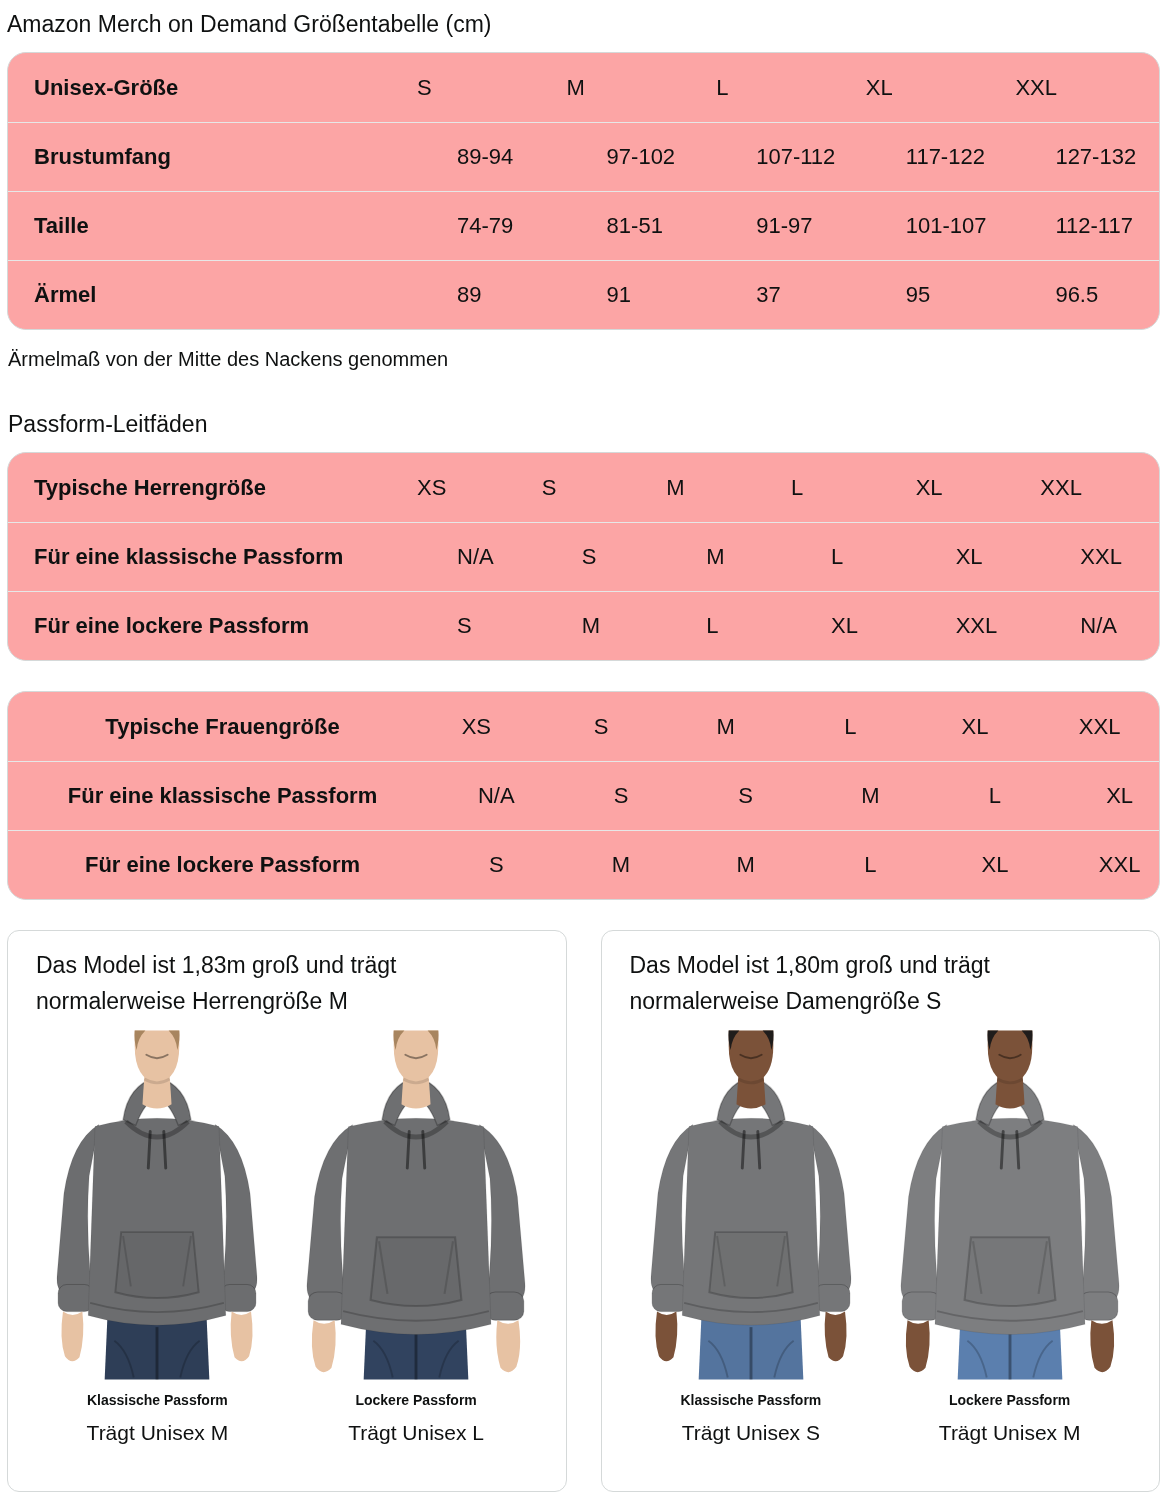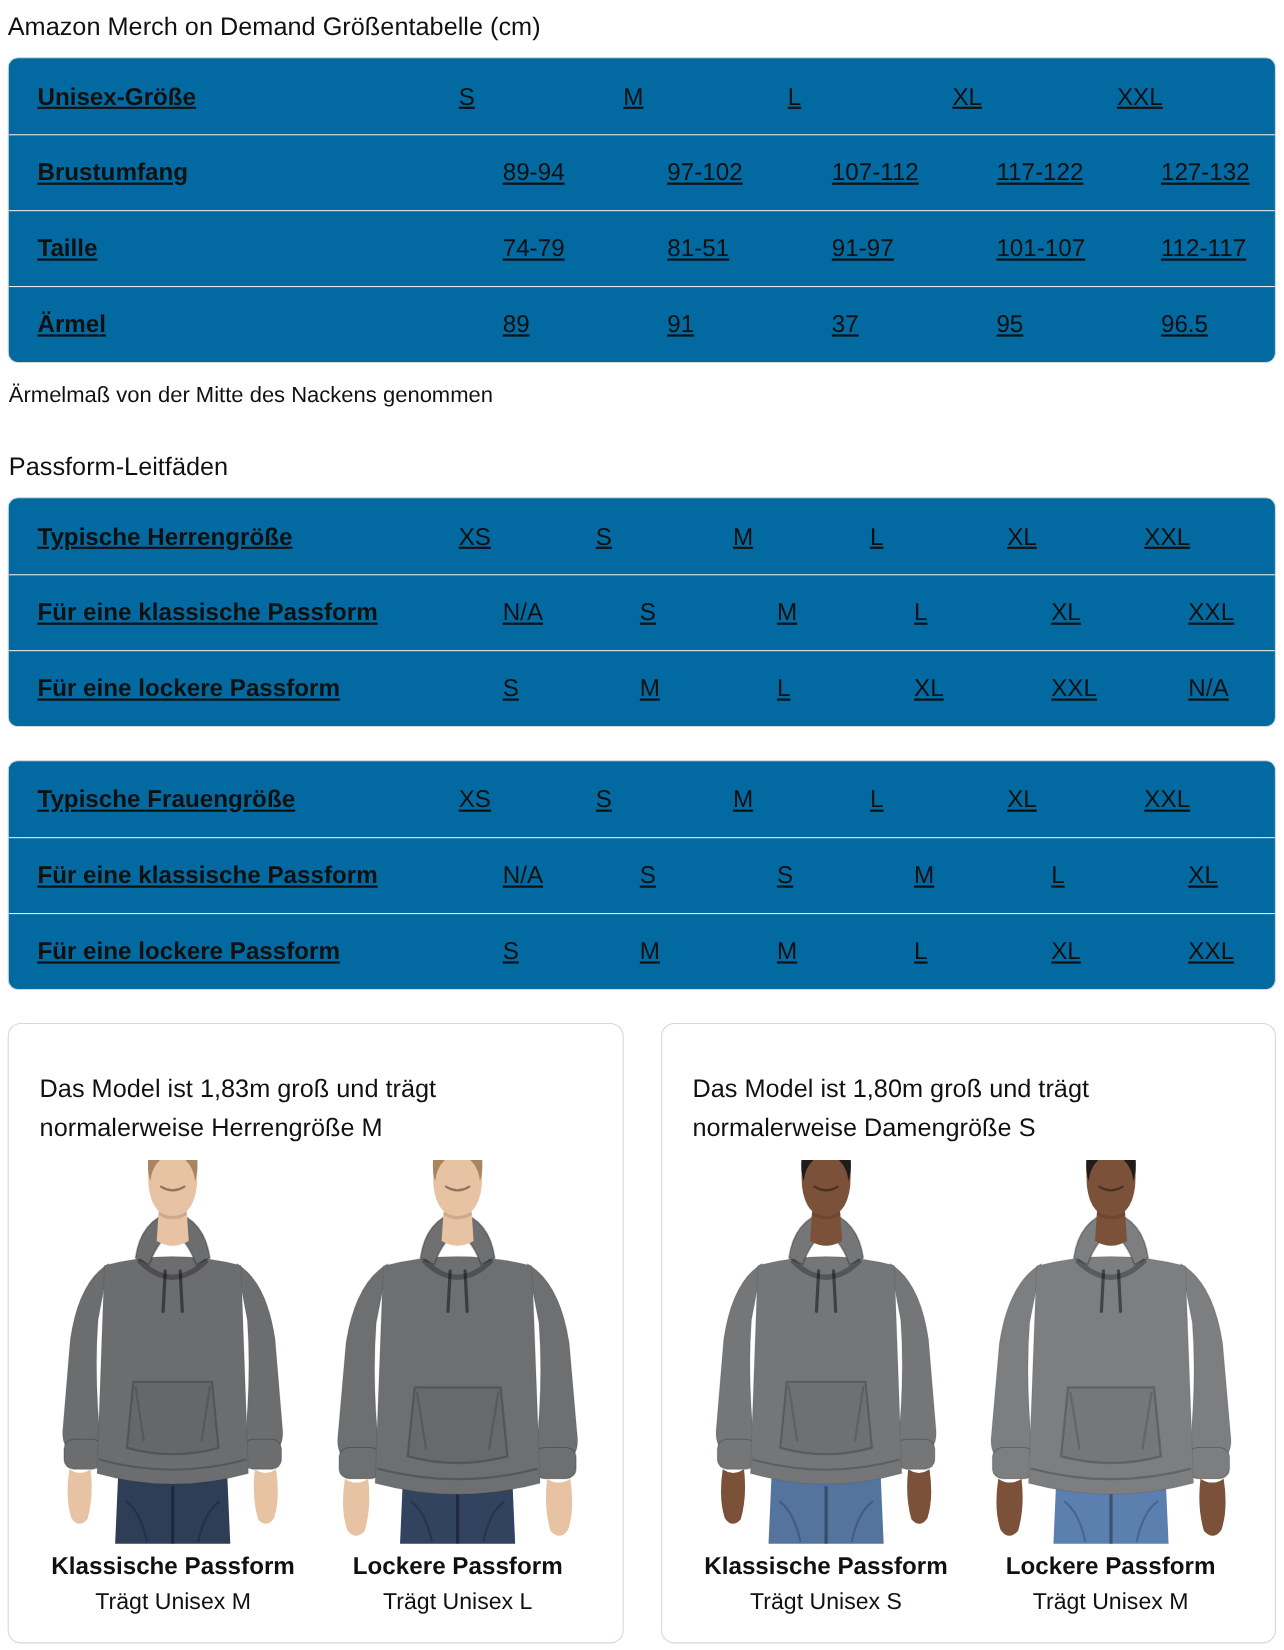--- a/index.html
+++ b/index.html
@@ -14,53 +14,52 @@
     background:#fff;color:var(--text);
     font-family:"Liberation Sans","DejaVu Sans",sans-serif;
     padding:8px 7px 0 7px;
   }
   .page-title{
     font-size:23px;line-height:28px;font-weight:400;
     margin:2px 0 14px 0;
   }
   .tbl{
     border:1px solid var(--border);
-    border-radius:9px;
+    border-radius:19px;
     overflow:hidden;
-    background:#0369a1;
-    text-decoration:underline;
+    background:#fca5a5;
   }
   .trow{
     display:grid;
     align-items:center;
     height:69px;
     padding-left:26px;
   }
   .tbl.cols5 .trow{grid-template-columns:377px repeat(5,1fr);}
   .tbl.cols6 .trow{grid-template-columns:377px repeat(6,1fr);}
   .trow + .trow{border-top:1px solid var(--divider);gap:40px;}
   .tlabel{font-weight:700;font-size:22px;}
   .tval{font-size:22px;font-weight:400;padding-left:6px;}
   .note{
     font-size:20px;line-height:24px;font-weight:400;
     margin:17px 0 0 1px;
   }
   .section-heading{
     font-size:23px;line-height:28px;font-weight:400;
     margin:39px 0 14px 1px;
   }
-  .tbl.spaced{margin-top:30px;}
+  .tbl.spaced{margin-top:30px;text-align:center;}
   .cards{
     display:flex;gap:34px;margin-top:30px;
   }
   .card{
     flex:1;
     border:1px solid var(--border);
     border-radius:12px;
-    padding:40px 20px 24px 20px;
+    padding:16px 20px 24px 20px;
     min-height:562px;
   }
   .card-desc{
     font-size:23px;line-height:36px;font-weight:400;
     max-width:430px;
     margin:0 0 0 8px;
   }
   .figures{
     display:flex;
     margin-top:8px;
@@ -71,21 +70,21 @@
     --hoodie:#6f7072;--skin:#e7c2a3;--jeans:#30405b;--hair:#a8855f;
   }
   .figure svg{width:252px;height:356px;display:block;}
   .figure svg .h{fill:var(--hoodie);}
   .figure svg .sk{fill:var(--skin);}
   .figure svg .jn{fill:var(--jeans);}
   .figure svg .hr{fill:var(--hair);}
   .figure .torso{transform-origin:130px 92px;}
   .figure.loose .torso{transform:scale(1.09,1.045);}
   .fig-caption{
-    font-size:22px;font-weight:700;line-height:26px;margin-top:4px;text-align:right;
+    font-size:14px;font-weight:700;line-height:26px;margin-top:4px;text-align:right;
   }
   .fig-subcaption{
     font-size:21px;font-weight:400;line-height:25px;margin-top:7px;text-align:center;
   }
 </style>
 </head>
 <body>
 
 <h1 class="page-title">Amazon Merch on Demand Größentabelle (cm)</h1>
 

